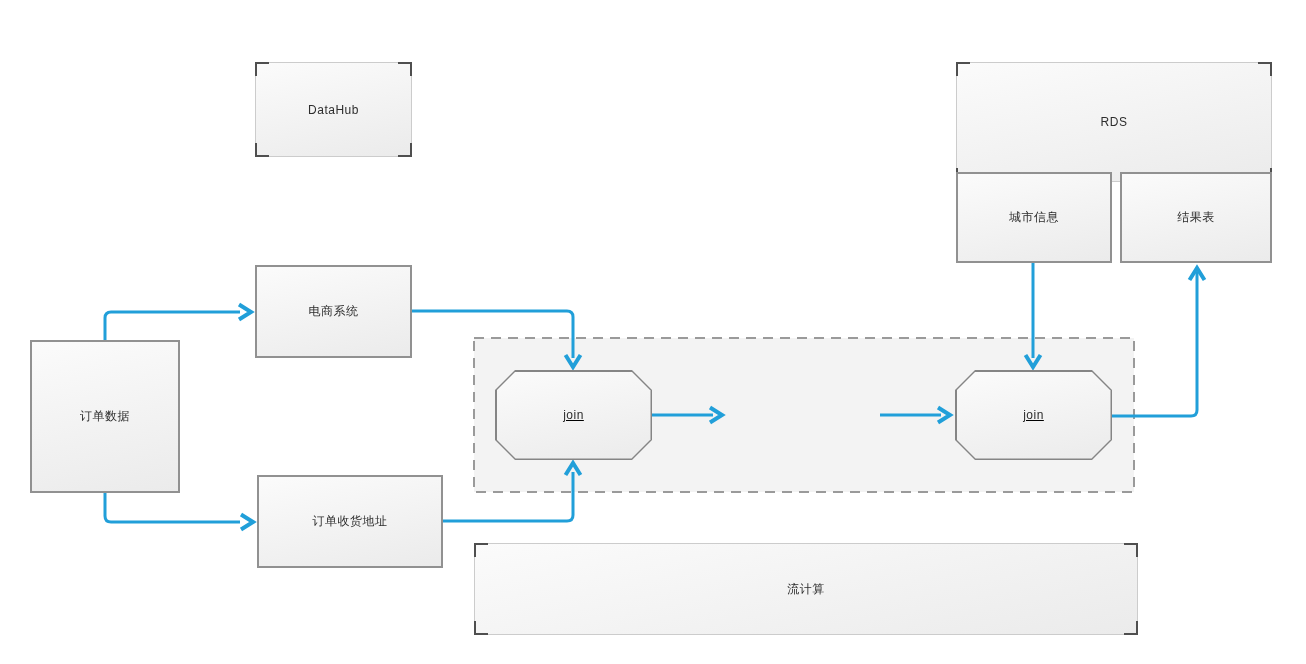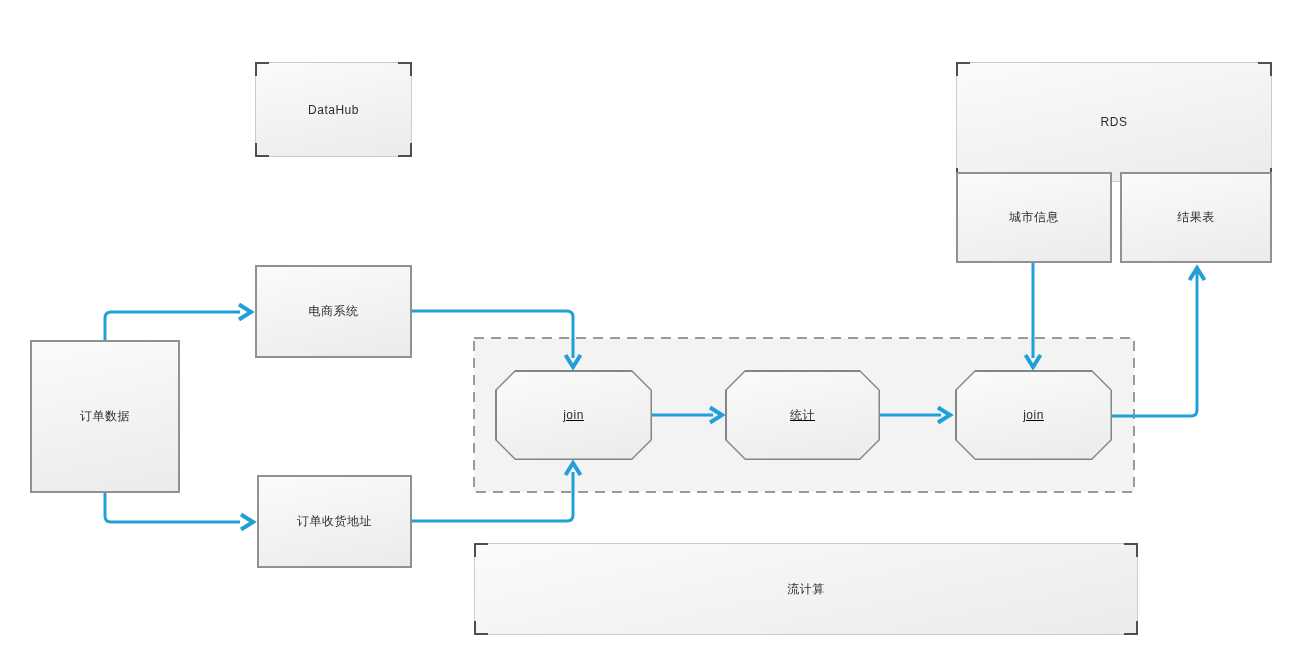--- a/index.html
+++ b/index.html
@@ -163,33 +163,29 @@
   </div>
 
   <div class="node box" style="left:255px;top:265px;width:157px;height:93px">
     <span class="lbl">电商系统</span>
   </div>
 
   <div class="node box" style="left:30px;top:340px;width:150px;height:153px">
     <span class="lbl">订单数据</span>
   </div>
 
-  <div class="node box" style="left:257px;top:475px;width:155px;height:93px">
+  <div class="node box" style="left:257px;top:475px;width:186px;height:93px">
     <span class="lbl">订单收货地址</span>
   </div>
 
   <div class="node oct" style="left:495px;top:370px;width:157px;height:90px">
     <div class="oct-fill"></div>
     <span class="lbl">join</span>
   </div>
 
-  <div class="node oct" style="left:725px;top:370px;width:155px;height:90px">
-    <div class="oct-fill"></div>
-    <span class="lbl">统计</span>
-  </div>
 
   <div class="node oct" style="left:955px;top:370px;width:157px;height:90px">
     <div class="oct-fill"></div>
     <span class="lbl">join</span>
   </div>
 
   <div class="node bracket-box" style="left:474px;top:543px;width:664px;height:92px">
     <i class="c tl"></i>
     <i class="c tr"></i>
     <i class="c bl"></i>

